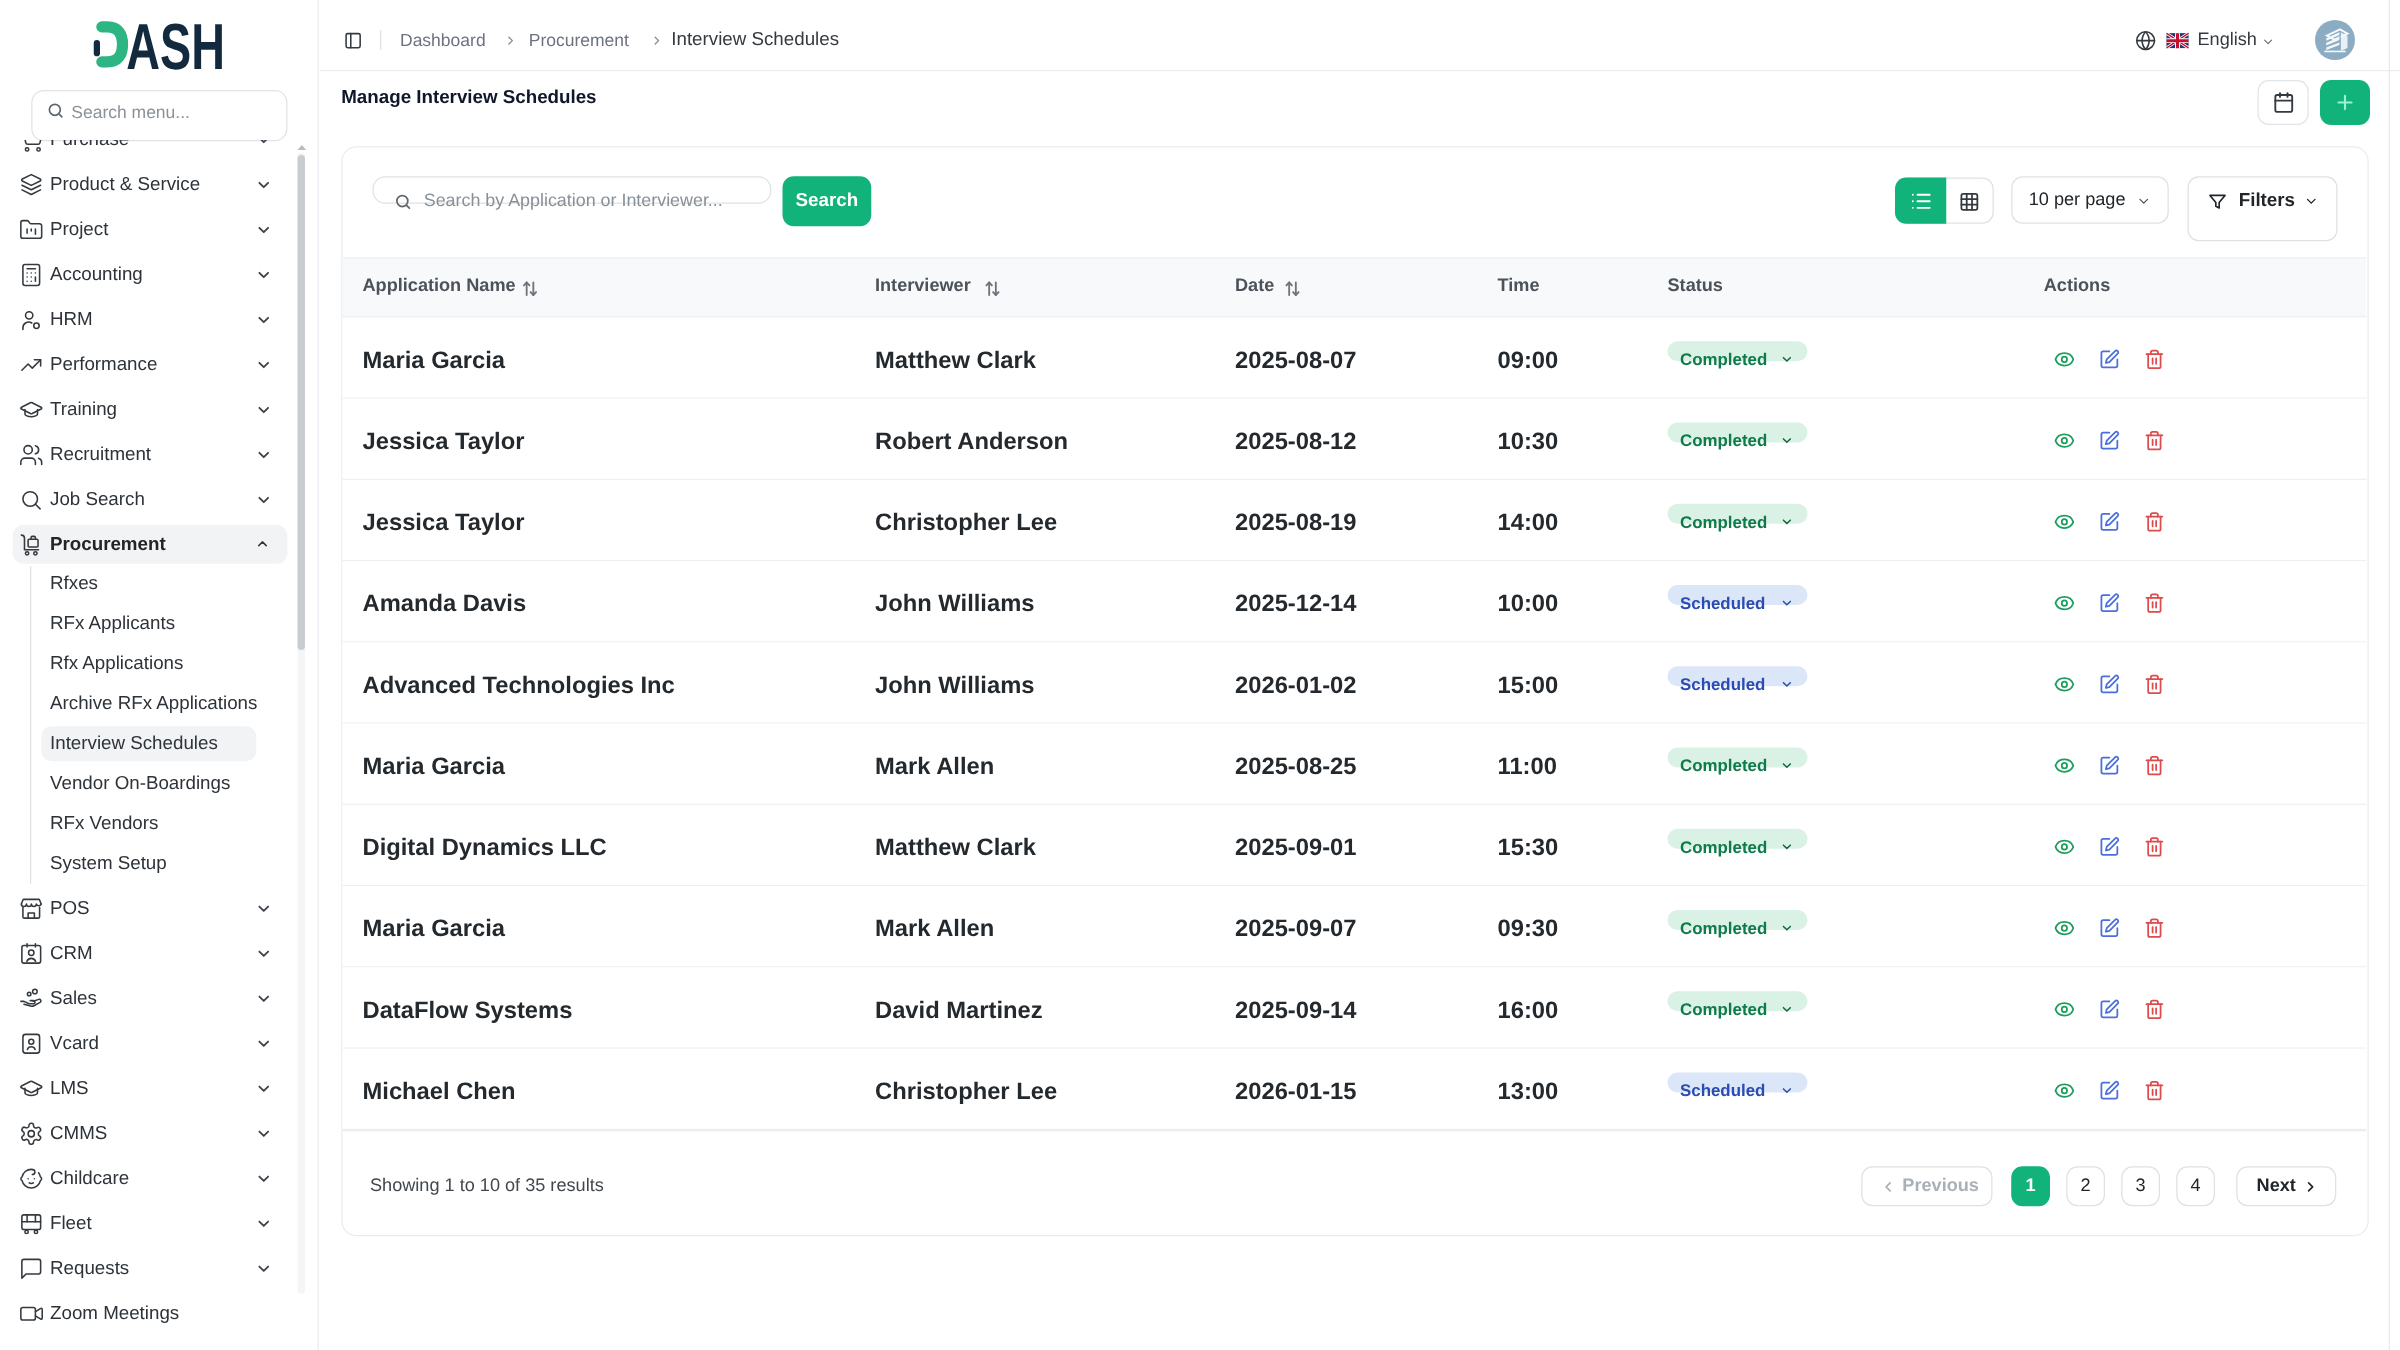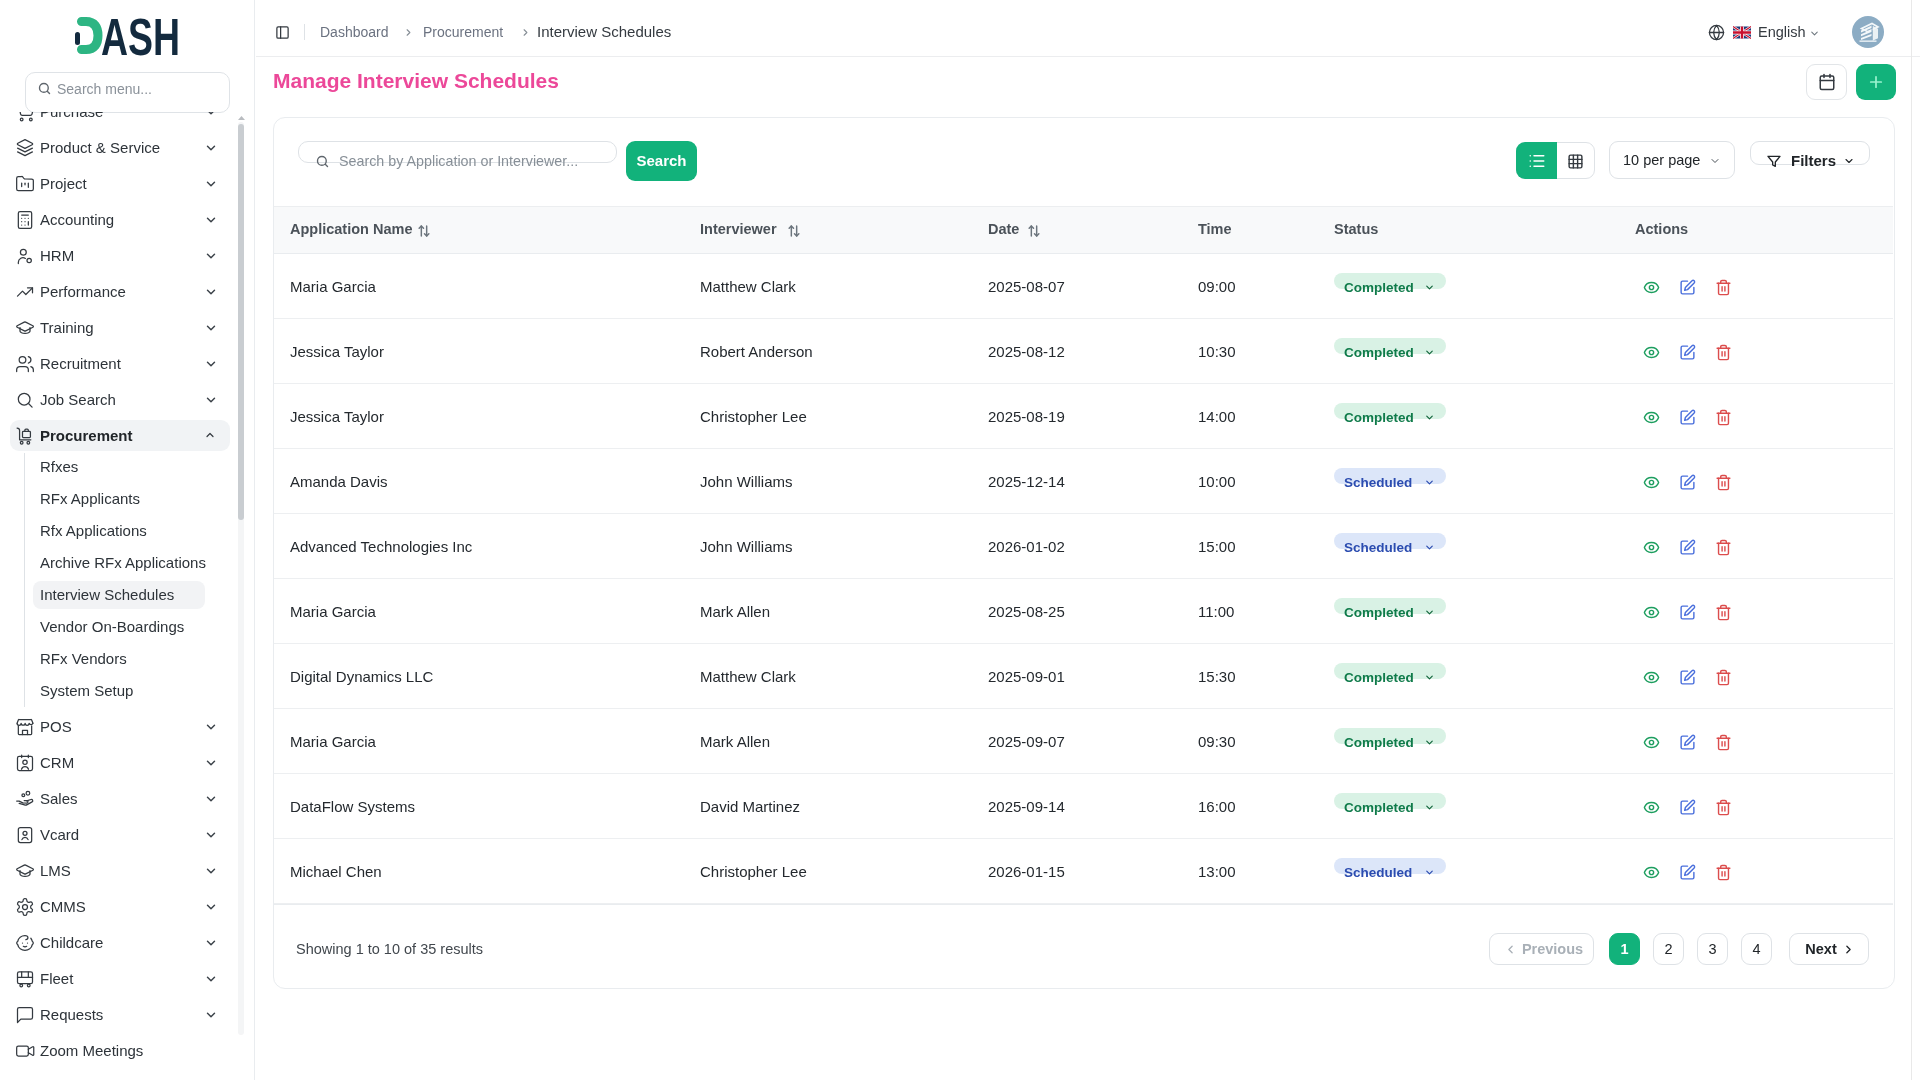--- a/index.html
+++ b/index.html
@@ -20,40 +20,40 @@
 #procpill { position:absolute; left:10px; top:308px; width:220px; height:31px; background:#f1f3f5; border-radius:9px; }
 #ispill { position:absolute; left:33px; top:469px; width:172px; height:28px; background:#f2f3f5; border-radius:8px; }
 #subline { position:absolute; left:24px; top:341px; width:1px; height:254px; background:#dee2e6; }
 #sbtrack { position:absolute; left:238px; top:122px; width:6px; height:913px; background:#f4f5f6; border-radius:3px; }
 #sbthumb { position:absolute; left:238px; top:124px; width:6px; height:396px; background:#c9cdd1; border-radius:3px; }
 
 #topbar { position:absolute; left:256px; top:0; width:1664px; height:57px; background:#fff; border-bottom:1px solid #ecedef; }
 .crumb { font-size:14px; color:#6b7280; }
 .crumb.active { color:#343a40; }
 
-#h1 { position:absolute; left:273px; top:69px; font-size:21px; font-weight:bold; color:#ec4899; letter-spacing:0; }
+#h1 { position:absolute; left:273px; top:69px; font-size:15px; font-weight:bold; color:#0f172a; letter-spacing:0; }
 .sqbtn { position:absolute; top:64px; height:36px; border-radius:9px; }
 #calbtn { left:1806px; width:41px; background:#fff; border:1px solid #e2e5e8; }
 #plusbtn { left:1856px; width:40px; background:#12b27b; }
 
 #card { position:absolute; left:273px; top:117px; width:1622px; height:872px; background:#fff; border:1px solid #e9ecef; border-radius:12px; }
 #sinput { position:absolute; left:298px; top:141px; width:319px; height:22px; border:1px solid #dee2e6; border-radius:10px; background:#fff; }
 #sinput .ph { position:absolute; left:40px; top:11px; font-size:14.3px; color:#878f97; }
 #sbtn { position:absolute; left:626px; top:141px; width:71px; height:40px; border-radius:9px; background:#12b27b; color:#fff; font-size:15px; font-weight:bold; text-align:center; line-height:40px; }
 #toggle { position:absolute; left:1516px; top:142px; width:79px; height:37px; border:1px solid #dee2e6; border-radius:9px; background:#fff; }
 #toggle .seg1 { position:absolute; left:-1px; top:-1px; width:41px; height:37px; background:#12b27b; border-radius:9px 0 0 9px; }
 #perpage { position:absolute; left:1609px; top:141px; width:126px; height:38px; border:1px solid #dee2e6; border-radius:9px; background:#fff; }
 #perpage span { position:absolute; left:13px; top:10px; font-size:14.5px; color:#212529; }
-#filters { position:absolute; left:1750px; top:141px; width:120px; height:24px; border:1px solid #dee2e6; border-radius:9px; background:#fff; }
+#filters { position:absolute; left:1750px; top:141px; width:120px; height:52px; border:1px solid #dee2e6; border-radius:9px; background:#fff; }
 #filters span { position:absolute; left:40px; top:10px; font-size:15px; font-weight:bold; color:#212529; }
 
 #thead { position:absolute; left:274px; top:206px; width:1619px; height:48px; background:#f8f9fa; border-top:1px solid #eceef0; border-bottom:1px solid #e9ecef; }
 .hc { position:absolute; top:14px; font-size:14.5px; font-weight:bold; color:#4b5259; }
 .row { position:absolute; left:274px; width:1619px; height:65px; border-bottom:1px solid #edeff1; background:#fff; }
-.c { position:absolute; top:24px; font-size:15px; color:#24292e; }
+.c { position:absolute; top:24px; font-size:19px; color:#24292e;font-weight:bold; }
 .badge { position:absolute; left:1060px; top:19px; height:16px; border-radius:14px; font-size:13.5px; font-weight:bold; }
 .badge .tx { position:absolute; left:10px; top:7px; }
 .badge .bch { position:absolute; right:11px; top:9px; }
 .bgreen { background:#d9f2e5; color:#0f7b4a; width:112px; }
 .bblue  { background:#dce6f9; color:#2b4cb0; width:112px; }
 .acti { position:absolute; top:25px; }
 
 #tfoot { position:absolute; left:274px; top:904px; width:1619px; height:84px; border-top:1px solid #e9ecef; }
 #tfoot .info { position:absolute; left:22px; top:36px; font-size:14.5px; color:#41474d; }
 .pg { position:absolute; top:28px; height:32px; border:1px solid #dee2e6; border-radius:9px; background:#fff; font-size:14.5px; color:#212529; text-align:center; line-height:31px; }

